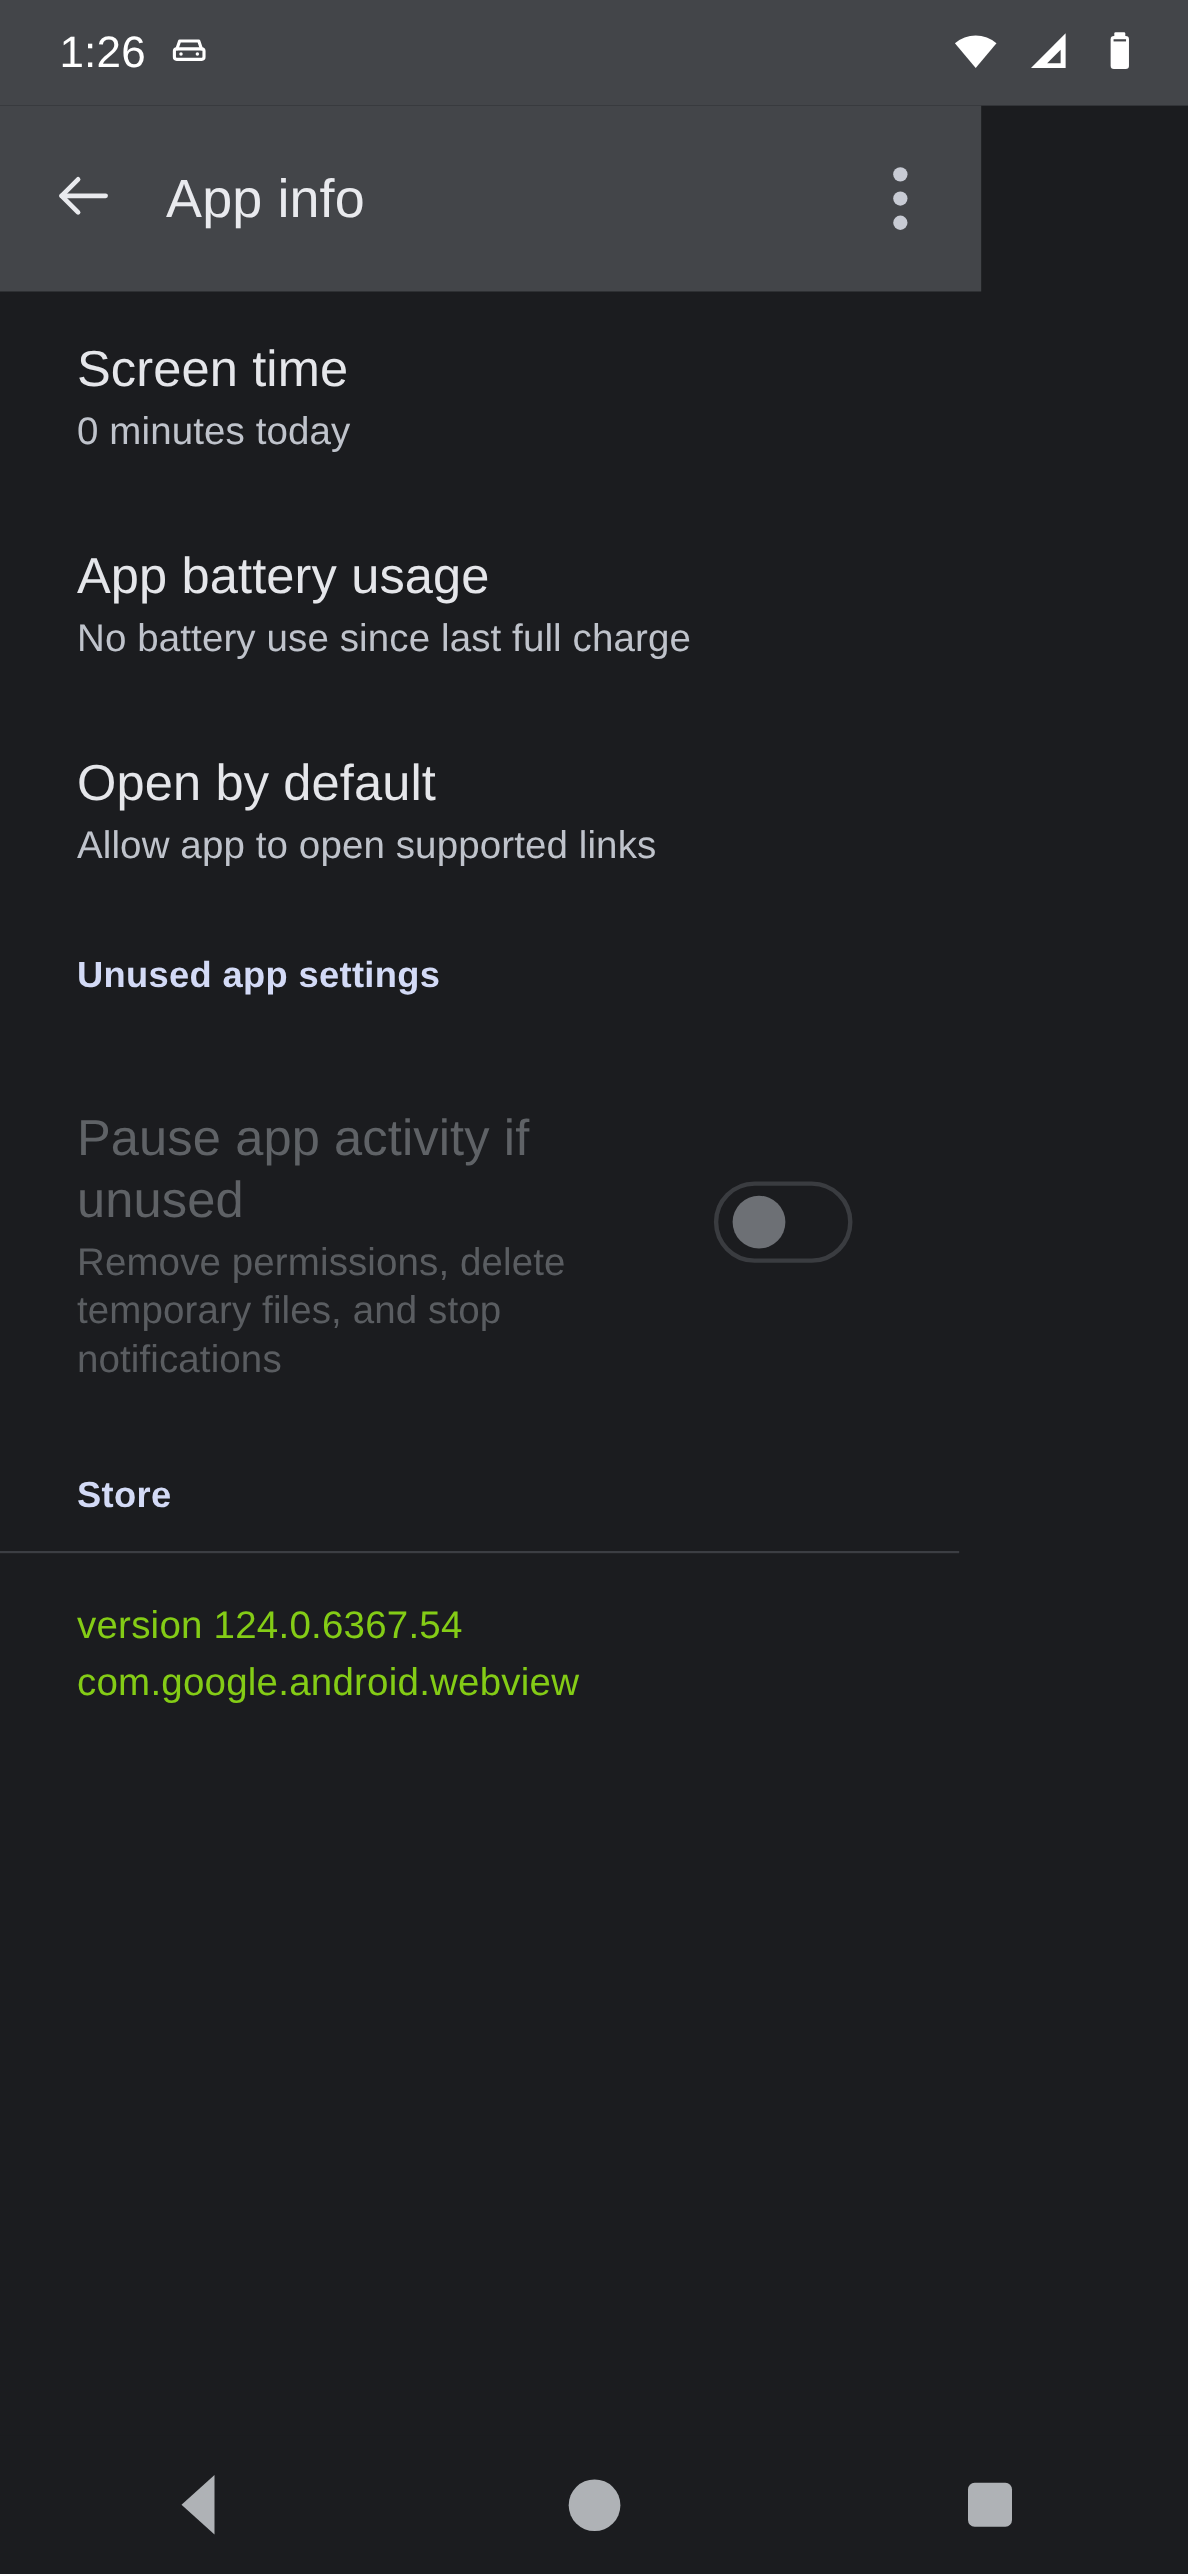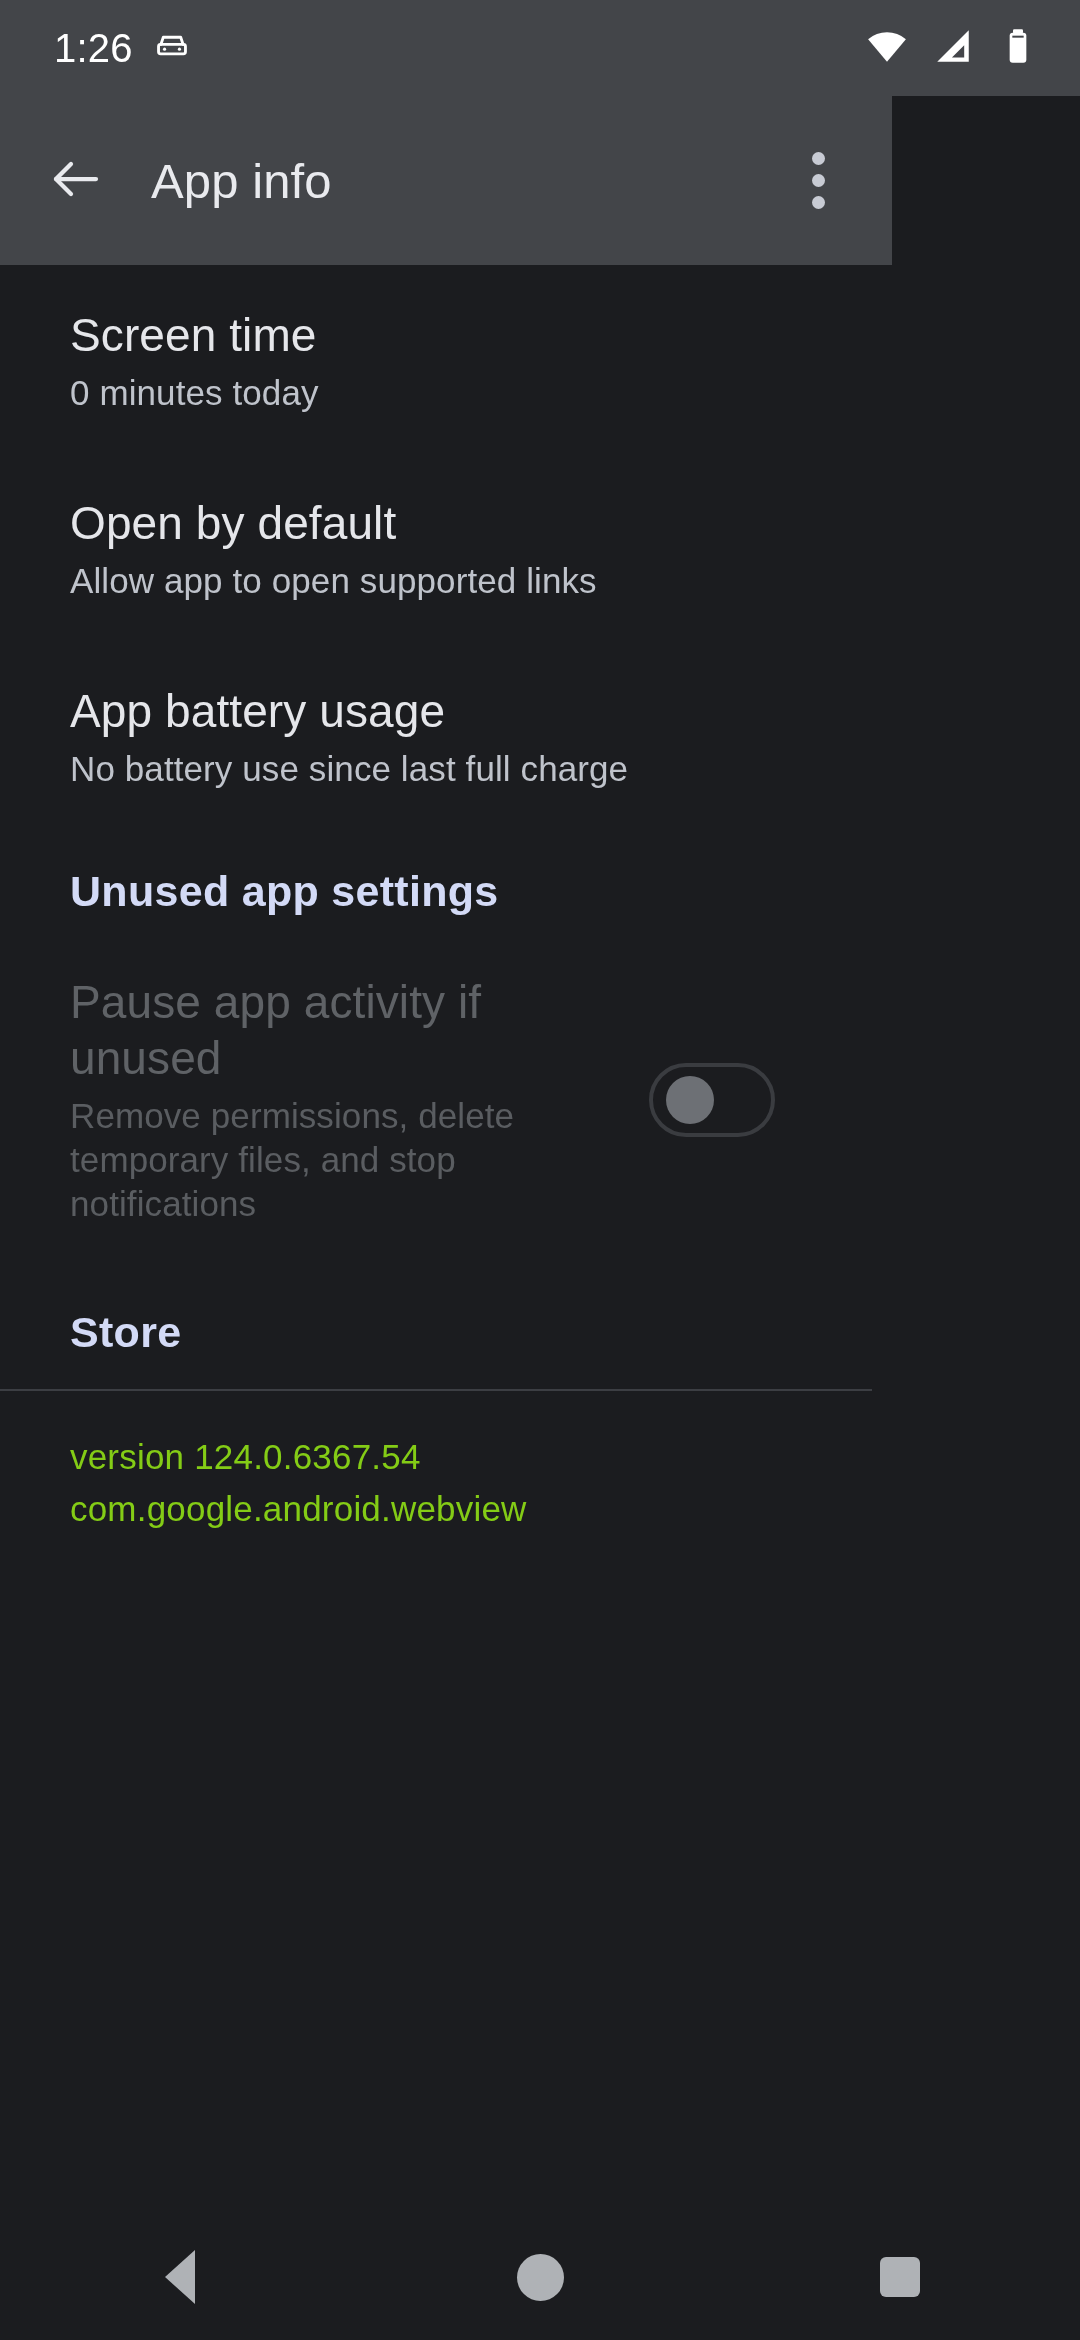--- a/index.html
+++ b/index.html
@@ -47,30 +47,30 @@
 
   .pref {
     padding:42px 70px 38px 70px;
     position:relative;
   }
   .pref-title { color:#E5E6EA; font-size:46px; line-height:56px; letter-spacing:0.1px; }
   .pref-sub { color:#BFC3CB; font-size:35px; line-height:44px; margin-top:8px; letter-spacing:0.1px; }
 
   .section-header {
     padding:38px 70px 14px 70px;
-    color:#D3DAF6; font-size:43px; font-weight:bold; letter-spacing:0.3px;
+    color:#D3DAF6; font-size:33px; font-weight:bold; letter-spacing:0.3px;
   }
 
   
   .pref-switch {
     display:flex; align-items:flex-start;
     padding:44px 60px 44px 70px;
   }
   .pref-switch .texts { flex:1; max-width:600px; }
-  .pref-switch .pref-title { color:#5F6266; }
+  .pref-switch .pref-title { color:#5F6266;margin-top:43px; }
   .pref-switch .pref-sub   { color:#5A5D61; }
   .switch-wrap { width:200px; display:flex; align-items:center; justify-content:center; align-self:center; }
   .switch {
     width:126px; height:74px; border-radius:37px;
     border:4px solid #3A3C40; background:#1B1C1F;
     position:relative;
   }
   .switch .thumb {
     position:absolute; left:13px; top:50%; transform:translateY(-50%);
     width:48px; height:48px; border-radius:50%; background:#6D7075;
@@ -153,27 +153,27 @@
   </div>
 
   <div class="content">
 
     <div class="pref">
       <div class="pref-title">Screen time</div>
       <div class="pref-sub">0 minutes today</div>
     </div>
 
     <div class="pref">
+      <div class="pref-title">App battery usage</div>
+      <div class="pref-sub">No battery use since last full charge</div>
+    </div>
+
+    <div class="pref">
       <div class="pref-title">Open by default</div>
       <div class="pref-sub">Allow app to open supported links</div>
-    </div>
-
-    <div class="pref">
-      <div class="pref-title">App battery usage</div>
-      <div class="pref-sub">No battery use since last full charge</div>
     </div>
 
     <div class="section-header">Unused app settings</div>
 
     <div class="pref-switch">
       <div class="texts">
         <div class="pref-title">Pause app activity if unused</div>
         <div class="pref-sub">Remove permissions, delete temporary files, and stop notifications</div>
       </div>
       <div class="switch-wrap">

